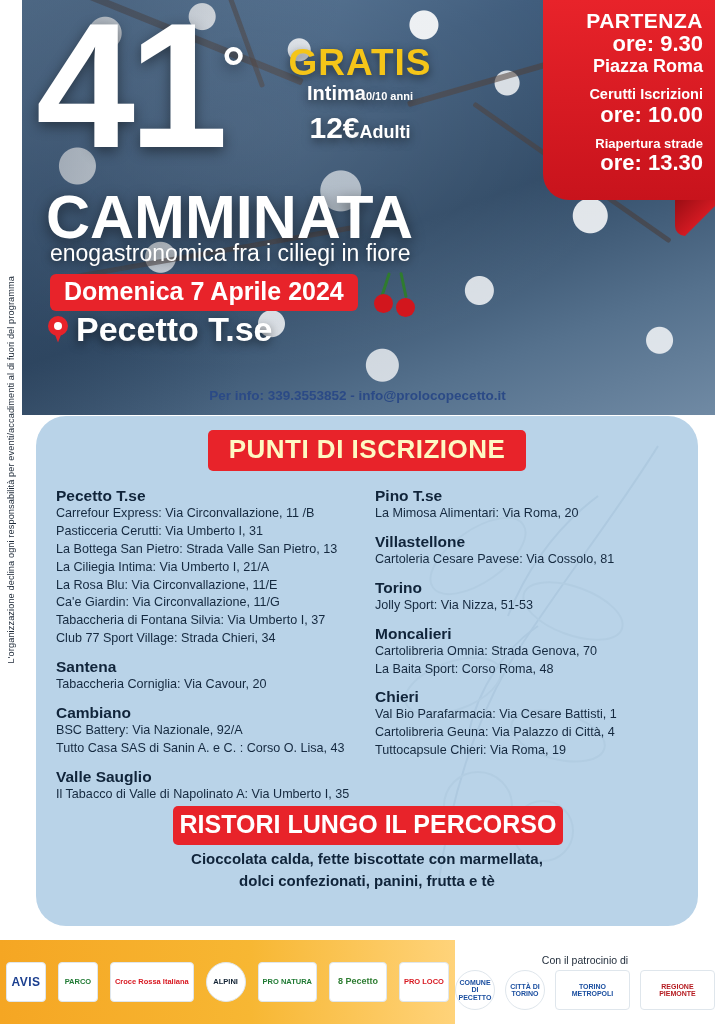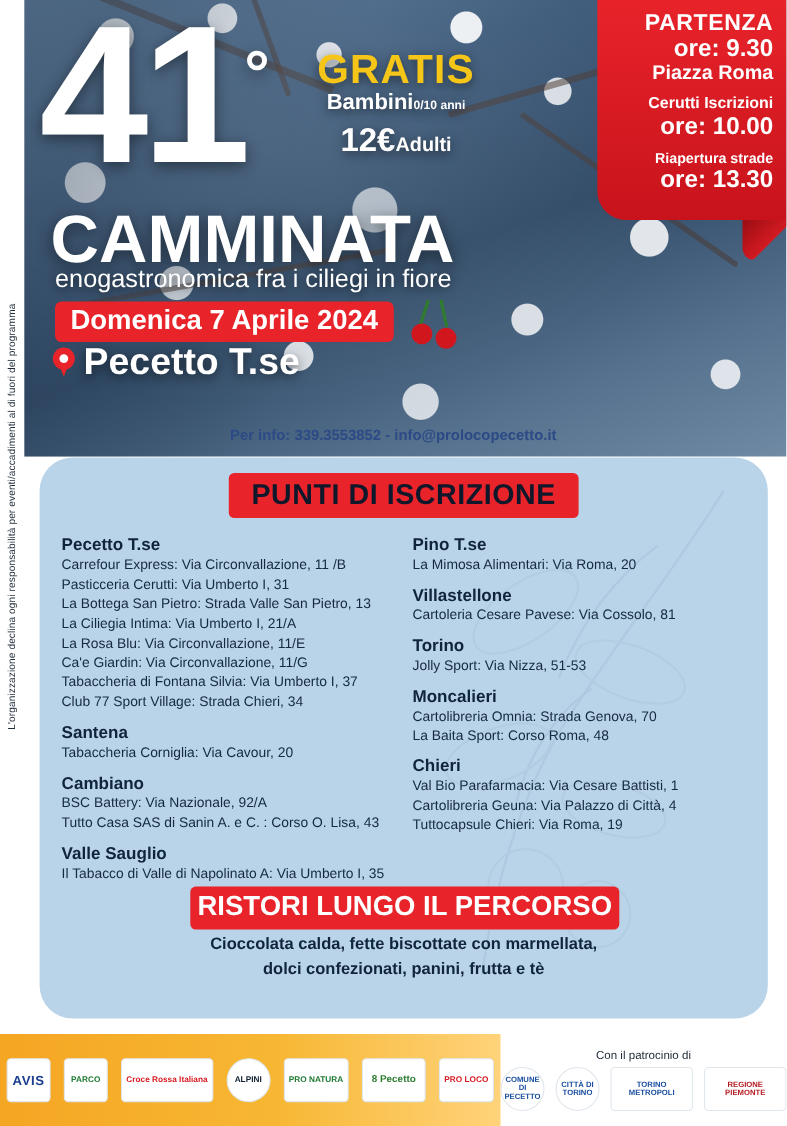--- a/index.html
+++ b/index.html
@@ -163,21 +163,21 @@
     background: #b9d3e8;
     border-radius: 30px;
     overflow: hidden;
   }
   .card-leaf {
     position: absolute; right: 10px; top: 20px; width: 330px; height: 460px;
     opacity: .35;
   }
   .headline-red {
     position: relative; margin: 14px auto 0 auto; width: 318px;
-    background: #e8232a; color: #0f172a; text-align: center;
+    background: #e8232a; color: #fef9c3; text-align: center;
     font-size: 26px; font-weight: bold; padding: 4px 0 6px 0; border-radius: 5px;
     letter-spacing: .5px;
   }
   .cols { position: relative; display: flex; padding: 16px 16px 0 20px; gap: 12px; }
   .col { width: 50%; }
   .town { font-size: 15.5px; font-weight: bold; color: #10243a; margin-top: 10px; }
   .town.first { margin-top: 0; }
   .entry { font-size: 12.6px; color: #15293f; line-height: 1.42; }
 
   .headline-red2 {
@@ -247,21 +247,21 @@
   </div>
   <div class="times-fold"></div>
 
   <div class="big41">
     <span>41</span><sup>°</sup>
   </div>
 
   <div class="price-bubble">
     <div class="gratis">GRATIS</div>
     <div class="bambini">
-      <span>Bambini</span><small>0/10 anni</small>
+      <span>Intima</span><small>0/10 anni</small>
     </div>
     <div class="adulti">
       <span>12€</span><small>Adulti</small>
     </div>
   </div>
 
   <div class="camminata">CAMMINATA</div>
   <div class="subtitle">enogastronomica fra i ciliegi in fiore</div>
   <div class="date-badge">Domenica 7 Aprile 2024</div>
 

